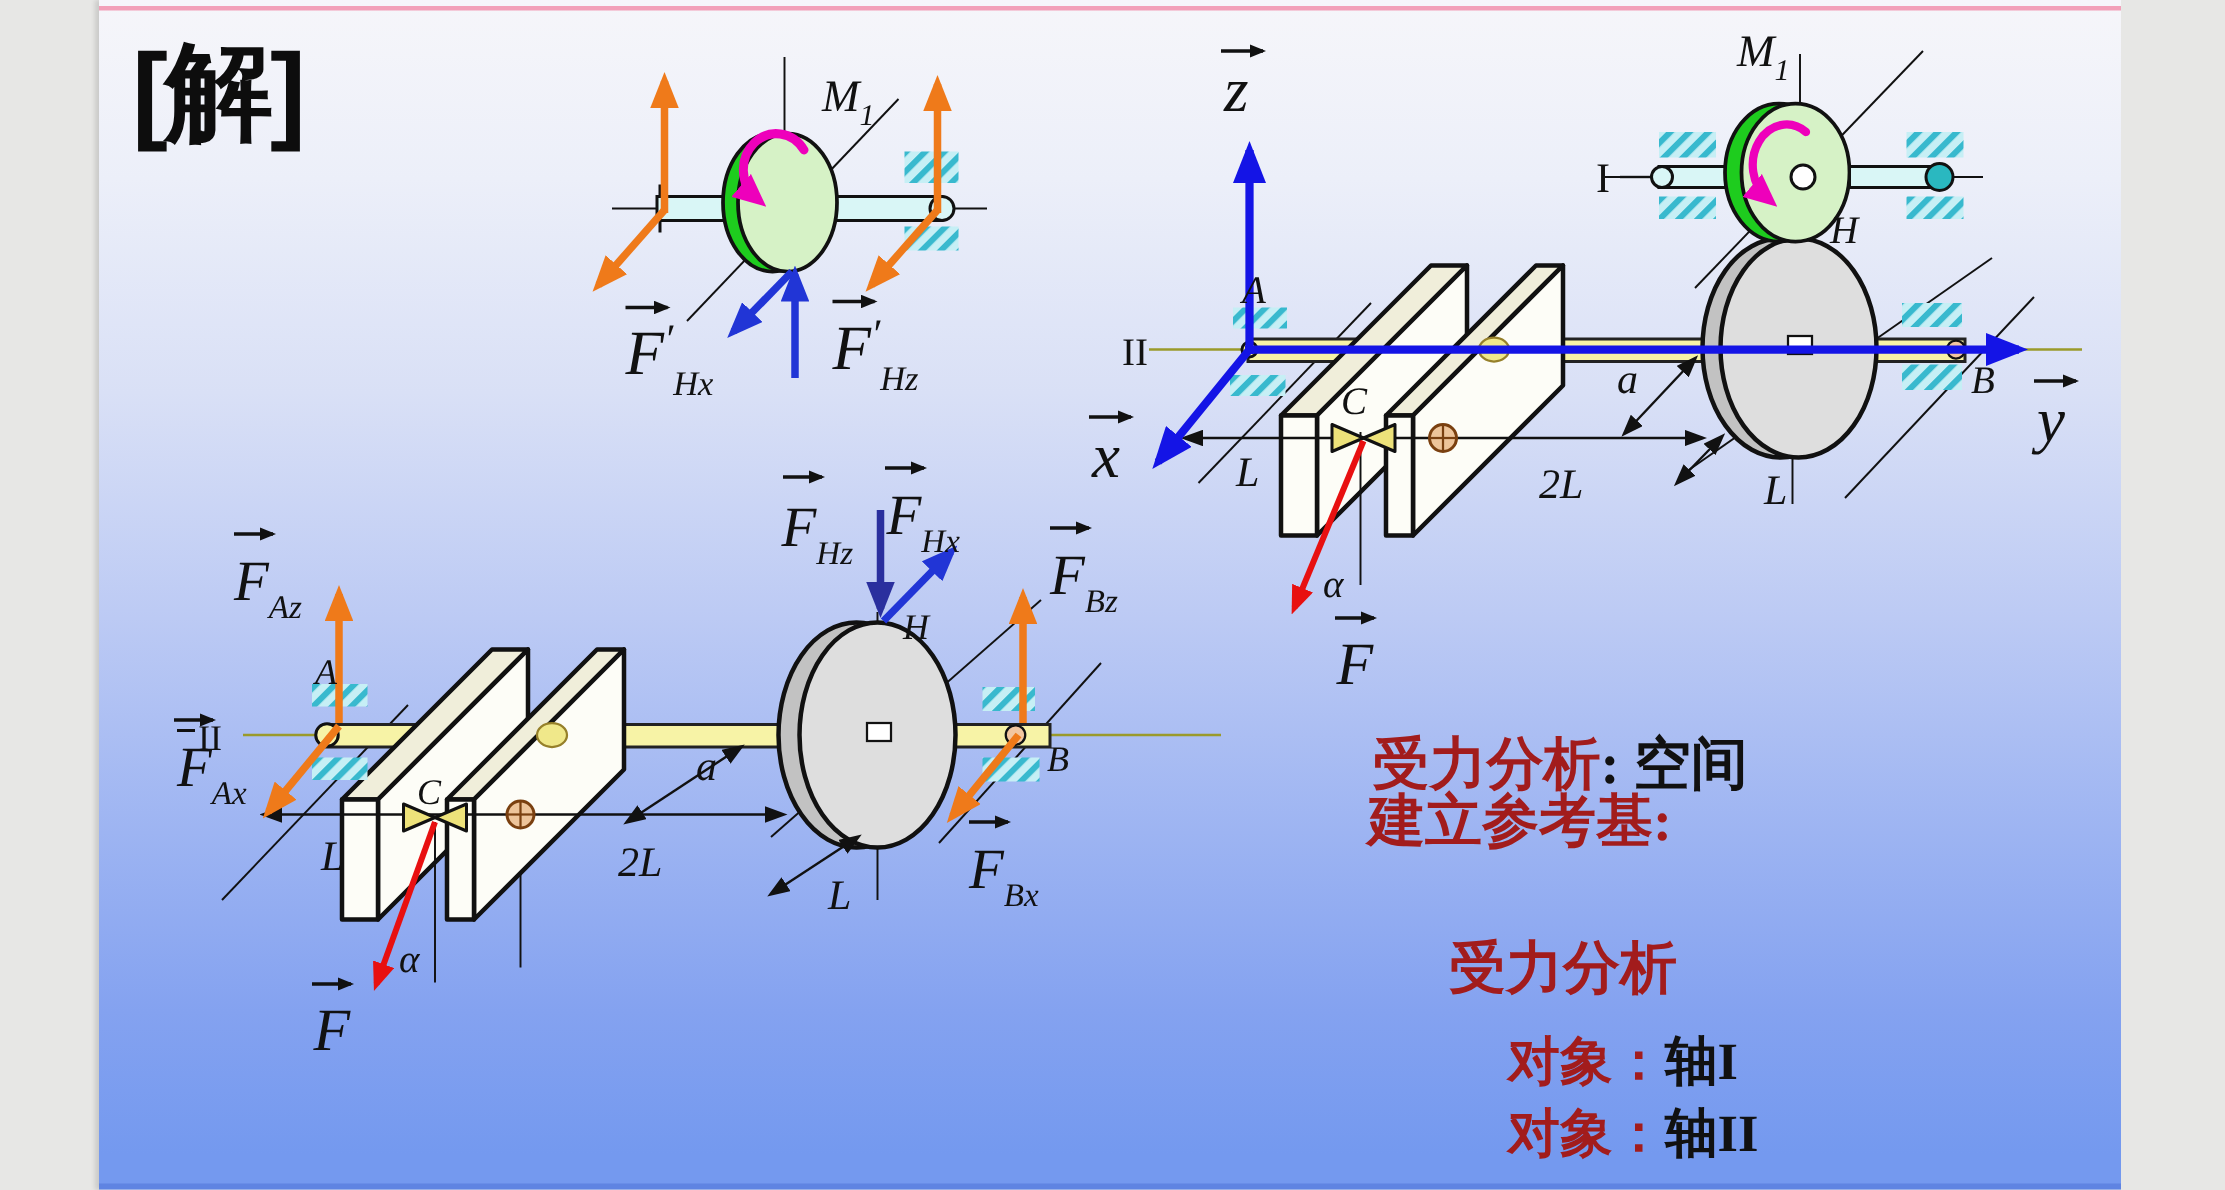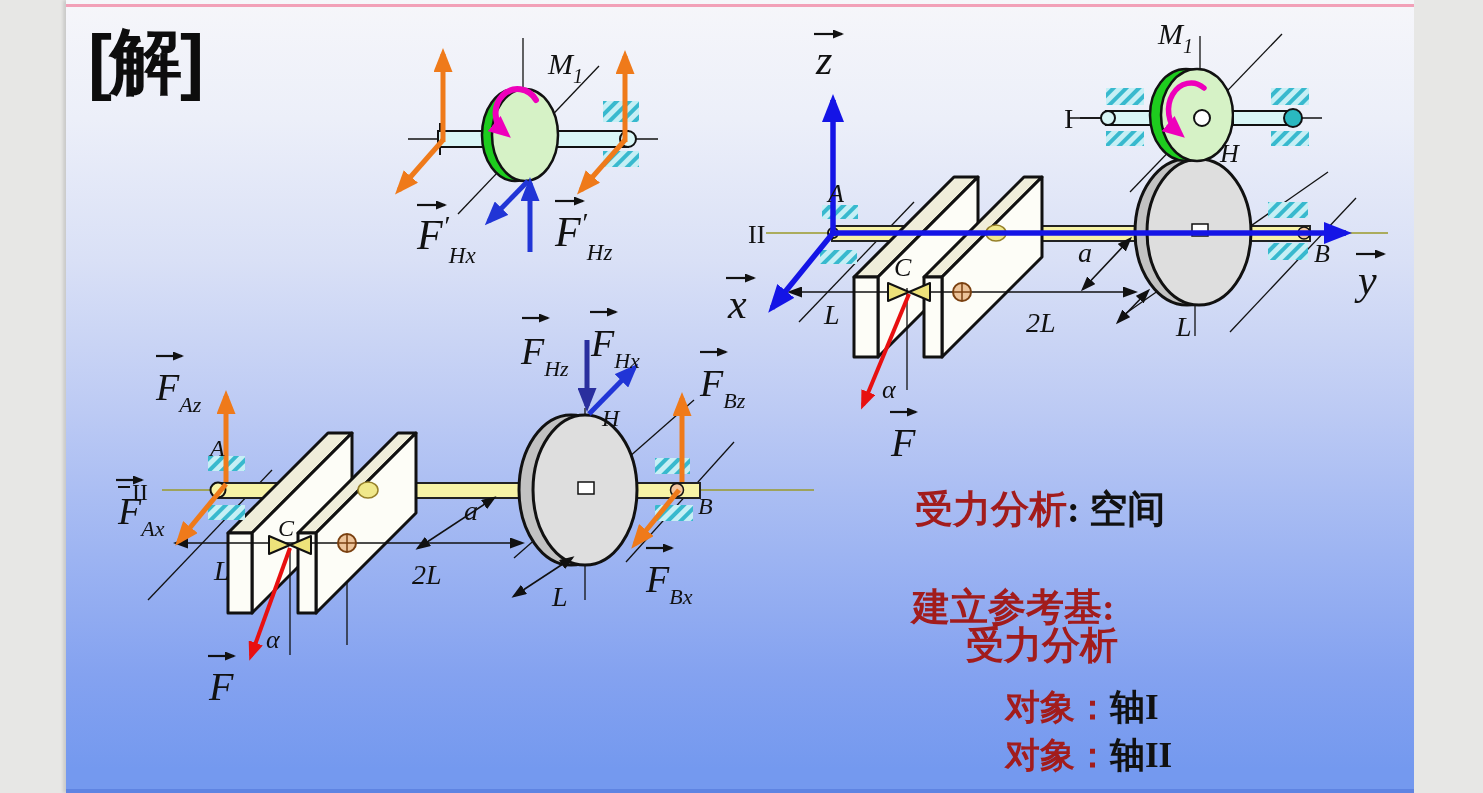--- a/index.html
+++ b/index.html
@@ -275,21 +275,21 @@
       <text x="486" y="606" font-size="28" class="it">L</text>
       <text x="200" y="648" font-size="26" class="it">α</text>
       <line x1="142" y1="656" x2="168" y2="656" stroke="#111" stroke-width="2.2" marker-end="url(#ah-vh)"></line>
       <text x="143" y="700" font-size="40" class="it">F</text>
     </g>
   </svg>
 
   <div class="note" style="left:849px;top:484px;">
     <span class="r">受力分析</span><span class="k">: 空间</span>
   </div>
-  <div class="note" style="left:846px;top:582px;">
+  <div class="note" style="left:846px;top:522px;">
     <span class="r">建立参考基:</span>
   </div>
   <div class="note" style="left:900px;top:620px;">
     <span class="r">受力分析</span>
   </div>
   <div class="note small" style="left:939px;top:684px;">
     <span class="r">对象：</span><span class="k">轴I</span>
   </div>
   <div class="note small" style="left:939px;top:732px;">
     <span class="r">对象：</span><span class="k">轴II</span>

